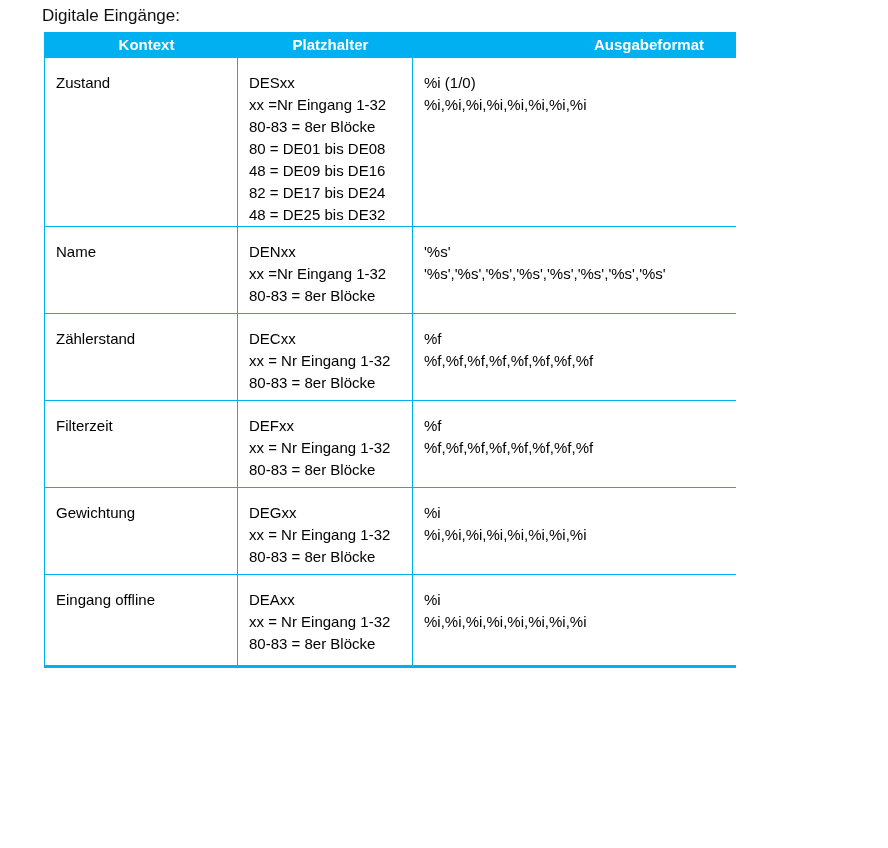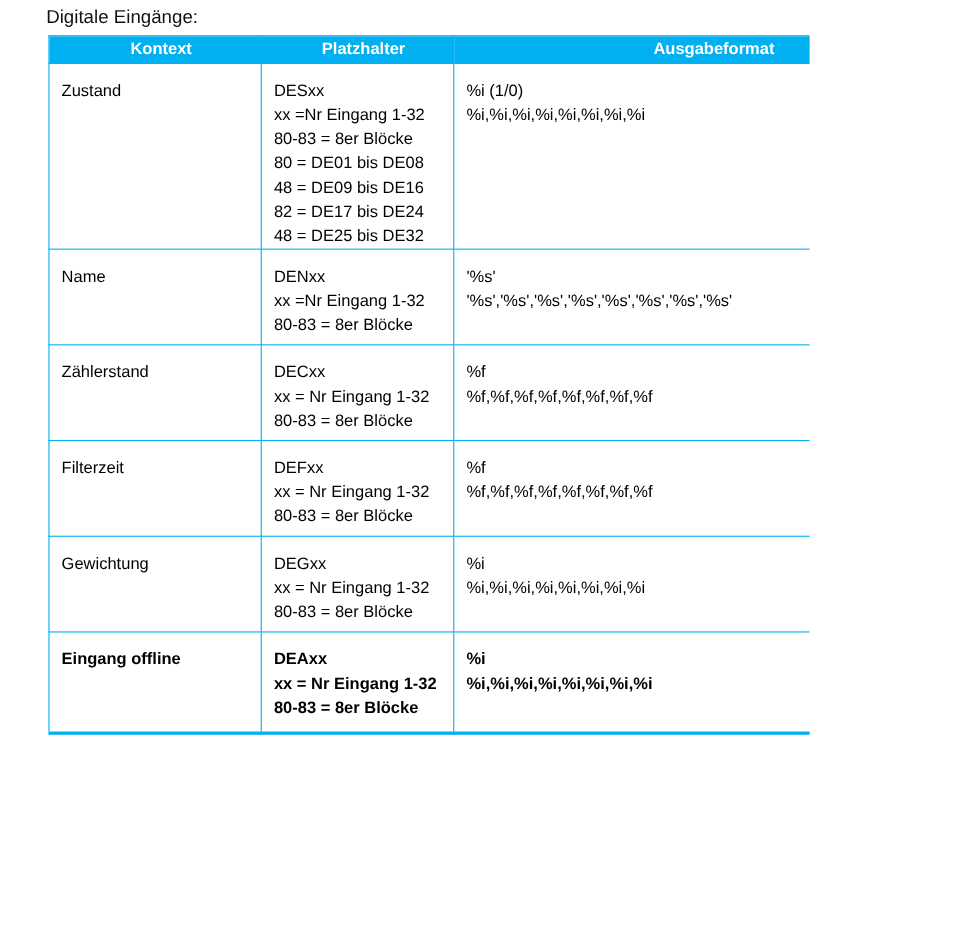--- a/index.html
+++ b/index.html
@@ -50,21 +50,21 @@
     border: 1px solid var(--accent, #00B0F0);
   }
   table.data-table td {
     border: 1px solid var(--accent, #00B0F0);
     vertical-align: top;
     padding: 14px 8px 0 11px;
   }
   table.data-table { border-bottom: 3px solid var(--accent, #00B0F0); }
   tr.row-tall   { height: 156px; }
   tr.row-normal { height: 87px; margin-top: 25px; }
-  tr.row-last   { height: 92px; font-weight: bold; }
+  tr.row-last   { height: 92px; }
   td.ausgabe-cell { padding-top: 25px; }
   .cell-line { white-space: nowrap; }
 </style>
 </head>
 <body>
 
 <div class="page">
 
   <div class="doc-title">Digitale Eingänge:</div>
 

